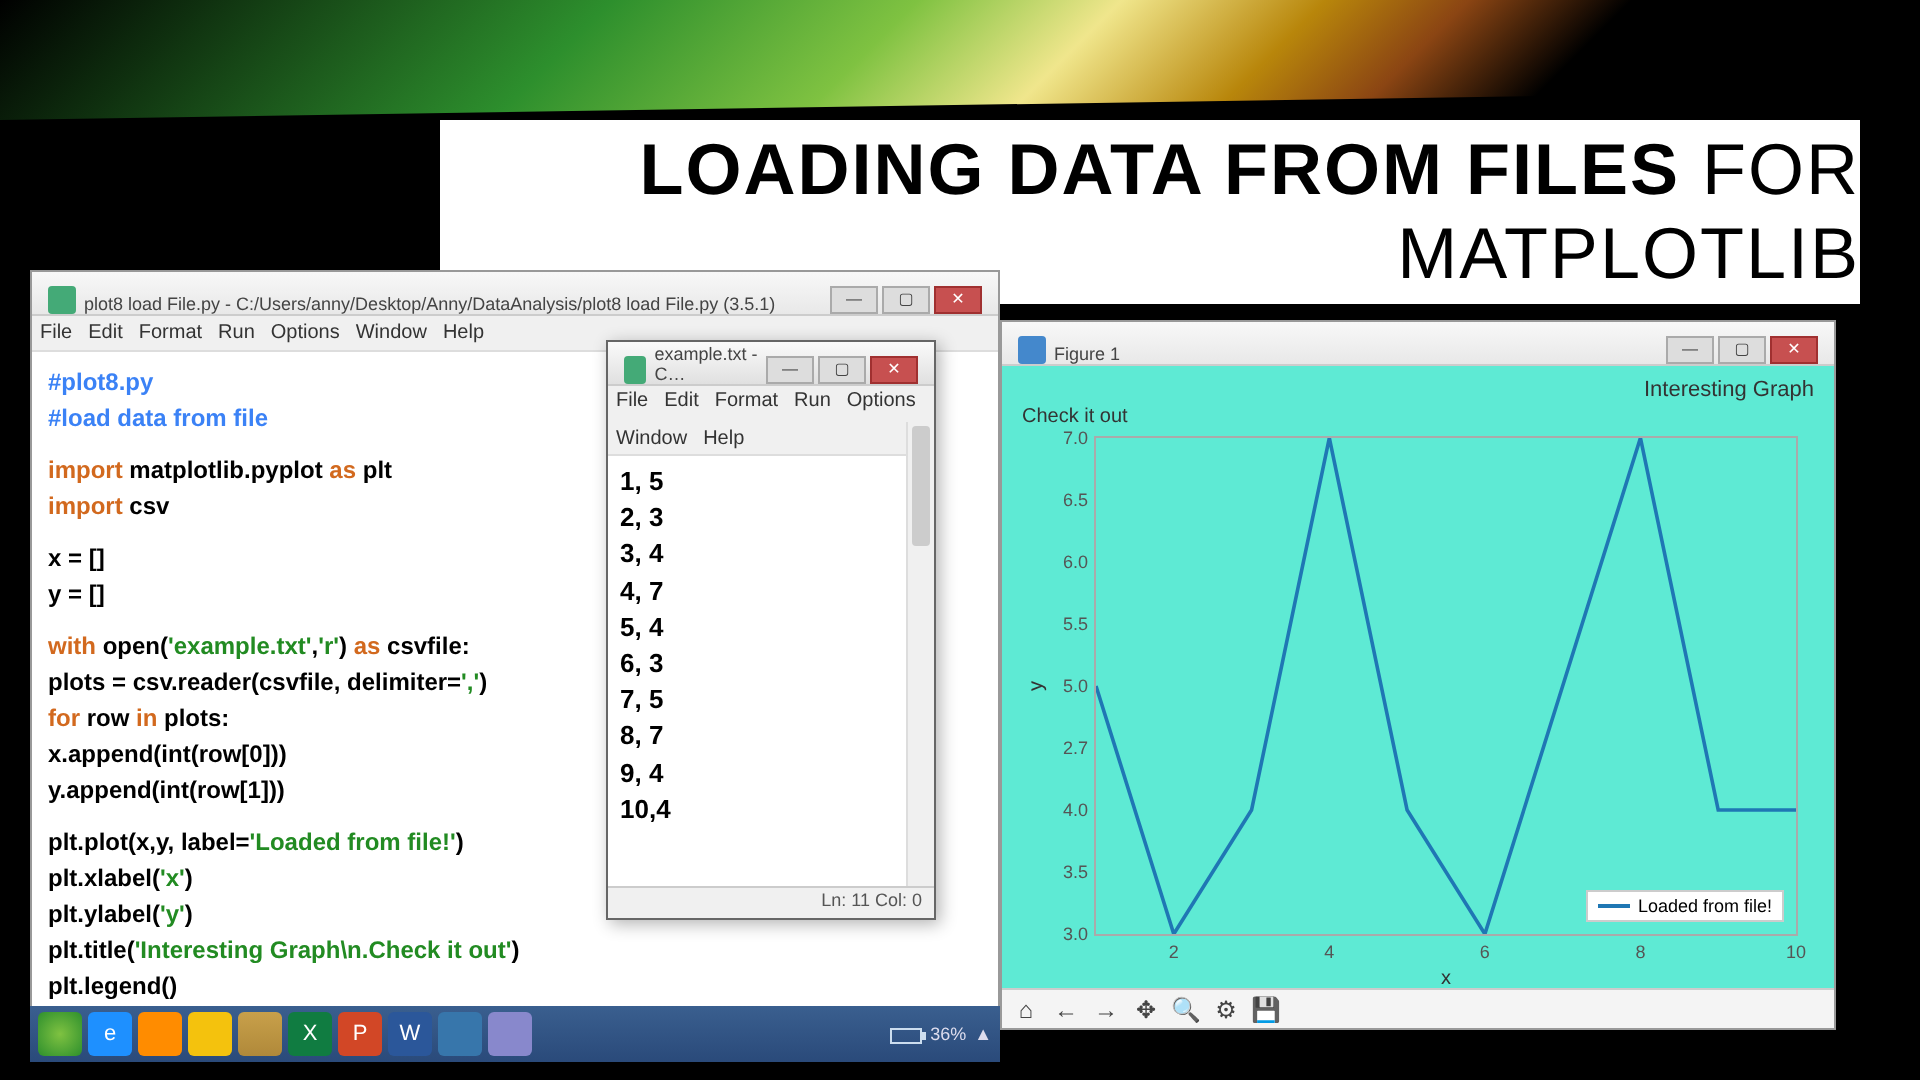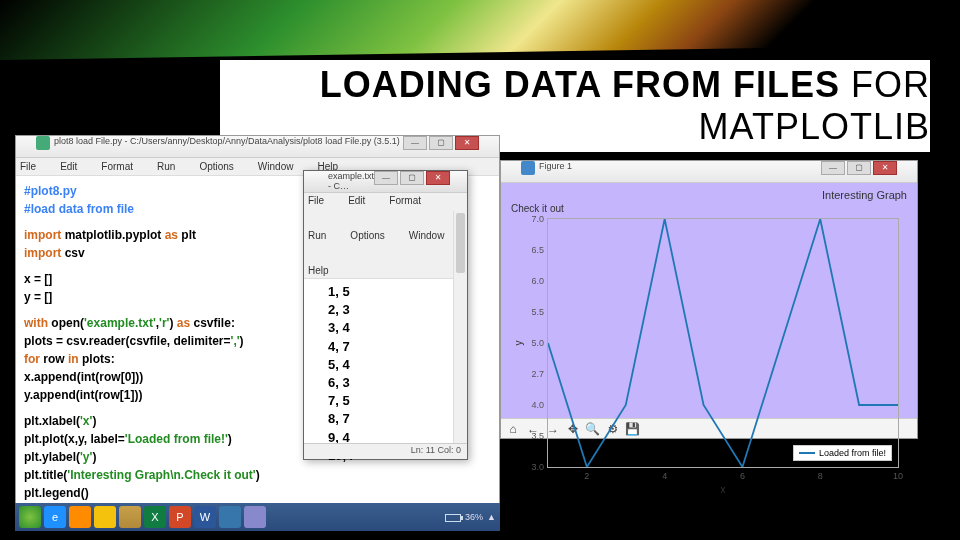--- a/index.html
+++ b/index.html
@@ -1,38 +1,38 @@
 <!DOCTYPE html>
 <html><head>
 <meta charset="utf-8">
 <style>
 *{margin:0;padding:0;box-sizing:border-box;font-family:Arial,sans-serif}
 body{width:960px;height:540px;background:#000;overflow:hidden;position:relative}
 .ribbon{position:absolute;top:0;left:0;width:960px;height:60px;background:linear-gradient(135deg,#000 0%,#2d8f2d 30%,#7fc241 45%,#f0e68c 55%,#b8860b 65%,#8b4513 72%,#000 80%);clip-path:polygon(0 0,100% 0,100% 45px,0 60px)}
 .slide-title{position:absolute;top:60px;left:220px;right:30px;font-size:36px;font-weight:700;color:#000;background:#fff;padding:4px 0;text-align:right;letter-spacing:1px}
 .slide-title span{font-weight:400}
 .editor-window{position:absolute;top:135px;left:15px;width:485px;height:380px;background:#fff;border:1px solid #999}
-.window-titlebar{height:22px;background:linear-gradient(#f8f8f8,#e8e8e8);border-bottom:1px solid #ccc;display:flex;align-items:flex-start;padding:0 20px;font-size:9px;color:#444}
+.window-titlebar{height:22px;background:linear-gradient(#f8f8f8,#e8e8e8);border-bottom:1px solid #ccc;display:flex;align-items:flex-end;padding:0 8px;font-size:9px;color:#444}
 .window-titlebar .icon{width:14px;height:14px;background:#4a7;border-radius:2px;margin-right:4px}
 .window-controls{margin-left:auto;display:flex;gap:2px}
 .window-controls span{width:24px;height:14px;background:#ddd;border:1px solid #aaa;font-size:8px;text-align:center;line-height:12px}
 .window-controls .close{background:#c75050;color:#fff;border-color:#a03030}
-.menubar{height:18px;background:#f0f0f0;border-bottom:1px solid #ddd;display:flex;align-items:center;padding:0 4px;font-size:10px;color:#333;gap:24px}
+.menubar{height:18px;background:#f0f0f0;border-bottom:1px solid #ddd;display:flex;align-items:center;padding:0 4px;font-size:10px;color:#333;gap:8px}
 .code-area{padding:6px 8px;font-family:Consolas,monospace;font-size:12px;font-weight:700;line-height:1.5}
 .c-comment{color:#3b82f6}
 .c-kw{color:#d2691e}
 .c-str{color:#228b22}
 .c-id{color:#000}
 .notepad-window{position:absolute;top:170px;left:303px;width:165px;height:290px;background:#fff;border:1px solid #666;box-shadow:2px 2px 8px rgba(0,0,0,.3)}
 .notepad-window .window-titlebar{background:linear-gradient(#fafafa,#e0e0e0)}
-.notepad-content{padding:4px 24px;font-family:Consolas,monospace;font-size:13px;font-weight:700;line-height:1.4}
+.notepad-content{padding:4px 6px;font-family:Consolas,monospace;font-size:13px;font-weight:700;line-height:1.4}
 .notepad-status{position:absolute;bottom:0;left:0;right:0;height:16px;background:#f0f0f0;border-top:1px solid #ccc;font-size:9px;color:#555;text-align:right;padding:1px 6px}
 .scrollbar{position:absolute;right:0;top:40px;bottom:16px;width:14px;background:#f0f0f0;border-left:1px solid #ddd}
 .scrollbar::before{content:"";position:absolute;top:2px;left:2px;right:2px;height:60px;background:#ccc;border-radius:2px}
-.figure-window{position:absolute;top:160px;left:500px;width:418px;height:279px;background:#c4b5fd;border:1px solid #999}
+.figure-window{position:absolute;top:160px;left:500px;width:418px;height:355px;background:#5eead4;border:1px solid #999}
 .figure-window .window-titlebar .icon{background:#48c}
 .chart-wrap{position:relative;width:100%;height:calc(100% - 22px - 20px);padding:6px 10px}
 .chart-title{text-align:right;font-size:11px;color:#333;margin-bottom:2px}
 .chart-sub{text-align:left;font-size:10px;color:#333;margin-bottom:4px}
 .axes-box{position:relative;margin-left:36px;margin-right:8px;height:250px;border:1px solid #aaa}
 .y-lbl{position:absolute;left:-26px;width:22px;text-align:right;font-size:9px;color:#555;transform:translateY(-50%)}
 .x-lbl{position:absolute;bottom:-14px;font-size:9px;color:#555;transform:translateX(-50%)}
 .y-axis-label{position:absolute;left:-32px;top:50%;transform:translateY(-50%) rotate(-90deg);font-size:10px;color:#333}
 .x-axis-label{position:absolute;left:50%;bottom:-28px;transform:translateX(-50%);font-size:10px;color:#333}
 svg.lineplot{position:absolute;inset:0;width:100%;height:100%}
@@ -92,22 +92,22 @@
     <div style="height:8px"></div>
     <div class="c-id">x = []</div>
     <div class="c-id">y = []</div>
     <div style="height:8px"></div>
     <div><span class="c-kw">with</span><span class="c-id"> open(</span><span class="c-str">'example.txt'</span><span class="c-id">,</span><span class="c-str">'r'</span><span class="c-id">) </span><span class="c-kw">as</span><span class="c-id"> csvfile:</span></div>
     <div><span class="c-id">    plots = csv.reader(csvfile, delimiter=</span><span class="c-str">','</span><span class="c-id">)</span></div>
     <div><span class="c-kw">    for</span><span class="c-id"> row </span><span class="c-kw">in</span><span class="c-id"> plots:</span></div>
     <div class="c-id">        x.append(int(row[0]))</div>
     <div class="c-id">        y.append(int(row[1]))</div>
     <div style="height:8px"></div>
+    <div><span class="c-id">plt.plot(x,y, label=</span><span class="c-str">'Loaded from file!'</span><span class="c-id">)</span></div>
     <div><span class="c-id">plt.xlabel(</span><span class="c-str">'x'</span><span class="c-id">)</span></div>
-    <div><span class="c-id">plt.plot(x,y, label=</span><span class="c-str">'Loaded from file!'</span><span class="c-id">)</span></div>
     <div><span class="c-id">plt.ylabel(</span><span class="c-str">'y'</span><span class="c-id">)</span></div>
     <div><span class="c-id">plt.title(</span><span class="c-str">'Interesting Graph\n.Check it out'</span><span class="c-id">)</span></div>
     <div class="c-id">plt.legend()</div>
     <div class="c-id">plt.show()</div>
   </div>
 </div>
 
 <div class="notepad-window">
   <div class="window-titlebar">
     <span class="icon"></span>

